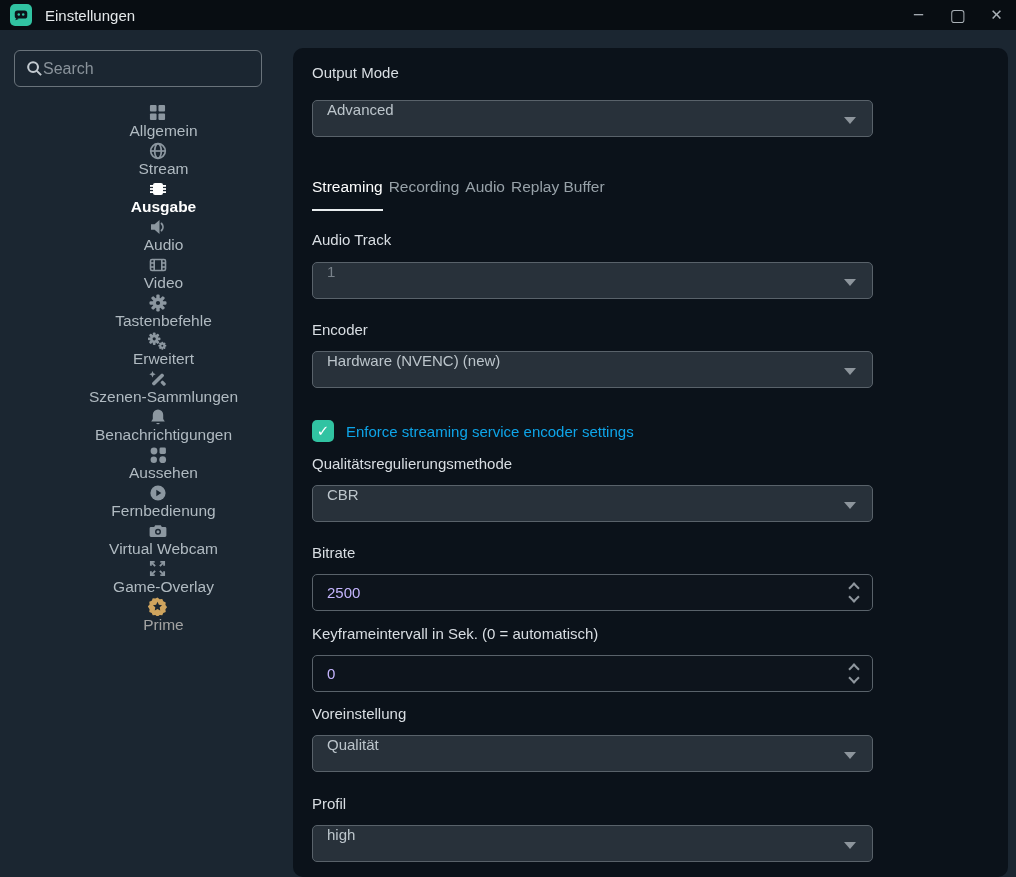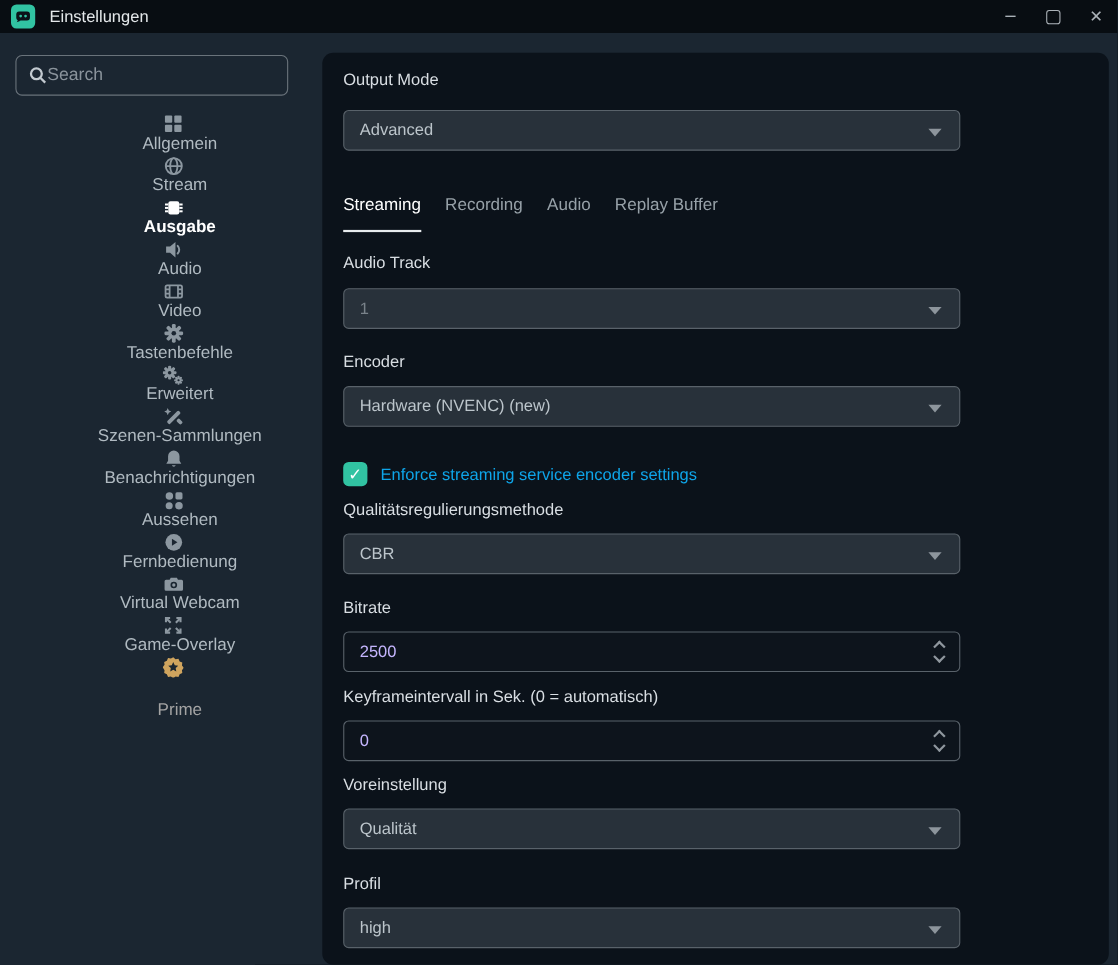--- a/index.html
+++ b/index.html
@@ -51,53 +51,53 @@
     height:38px; display:flex; align-items:center;
     padding-left:22px; cursor:pointer; color:#b0bac1;flex-direction:column;
   }
   .nav-item .ni-icon {
     width:19px; height:19px; color:#8c97a0;
     display:flex; align-items:center; justify-content:center; flex:none;
   }
   .nav-item .ni-label { margin-left:12px; font-size:15.5px; }
   .nav-item.active { color:#ffffff; font-weight:bold; }
   .nav-item.active .ni-icon { color:#ffffff; }
-  .nav-item.gold { color:#a3a3a3;gap:21px; }
+  .nav-item.gold { color:#a3a3a3; }
   .nav-item.gold .ni-icon { color:#cfa45e; }
   
   .main {
     position:absolute; left:293px; top:18px; width:715px; height:829px;
     background:#0b121a; border-radius:10px;
     padding:15px 19px 0 19px; overflow:hidden;
   }
   .field-label { color:#d9dee3; font-size:15px; line-height:19px; }
   .control {
     width:561px; height:37px; border:1px solid #59626a; border-radius:5px;
-    display:flex; align-items:center; padding:0 14px; position:relative;
+    display:flex; padding:0 14px; position:relative;
   }
   .select { background:#28313a; color:#bcc5cb; cursor:pointer; }
   .select .caret {
     position:absolute; right:16px; top:16px;
     width:0; height:0;
     border-left:6px solid transparent; border-right:6px solid transparent;
     border-top:7px solid #8d959c;
   }
   .select.dim { color:#79828a; }
   .numeric { background:#0d141c; }
   .numeric input {
     background:transparent; border:none; outline:none; color:#c4b5fd;
     font-size:15px; width:600px; font-family:inherit;
   }
   .spinner { position:absolute; right:14px; top:0; height:100%;
     display:flex; flex-direction:column; justify-content:center; gap:5px; }
   .chev { width:8px; height:8px; border-left:2px solid #8f979e; border-top:2px solid #8f979e; }
   .chev.up { transform:rotate(45deg); margin-bottom:-2px; }
   .chev.down { transform:rotate(225deg); margin-top:-2px; }
   
-  .tabs { display:flex; gap:22px; margin-top:41px; }
+  .tabs { display:flex; gap:6px; margin-top:41px; }
   .tab { color:#97a1a8; font-size:15.5px; padding-bottom:13px; cursor:pointer; }
   .tab.active { color:#ffffff; border-bottom:2px solid #e8ecee; }
   
   .check-row { display:flex; align-items:center; margin-top:32px; }
   .checkbox {
     width:22px; height:22px; border-radius:5px; background:#31c3a2;
     display:flex; align-items:center; justify-content:center;
     color:#ffffff; font-weight:bold; font-size:15px; cursor:pointer;
     font-family:"DejaVu Sans",sans-serif;
   }

